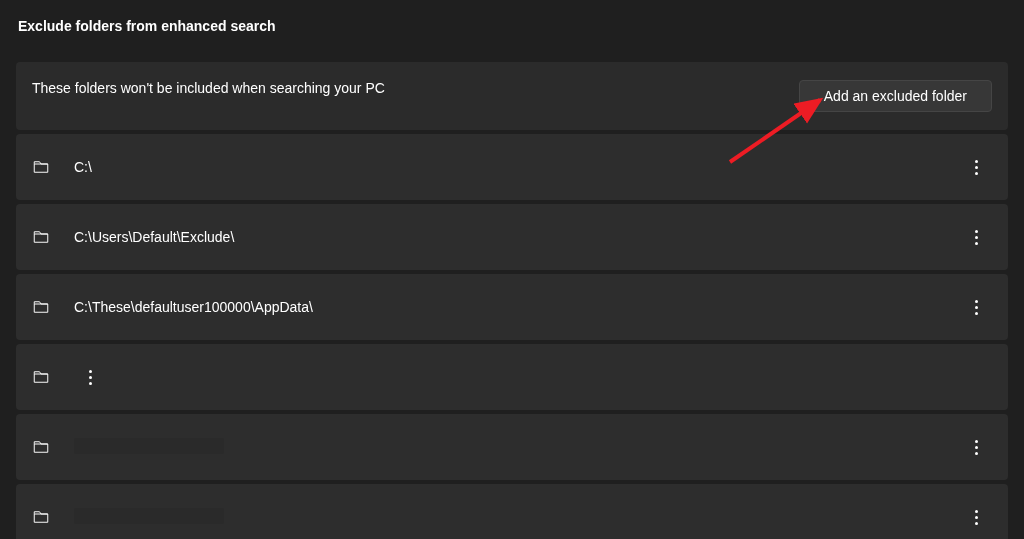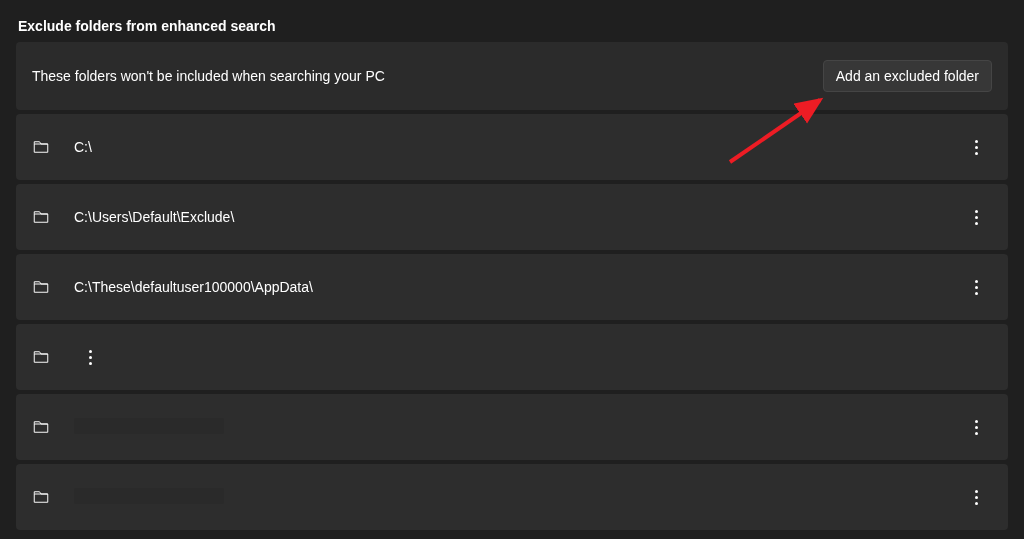--- a/index.html
+++ b/index.html
@@ -9,42 +9,41 @@
       font-family: "Segoe UI", -apple-system, BlinkMacSystemFont, sans-serif;
       width: 1024px;
       height: 539px;
       padding: 18px 16px 0 16px;
       overflow: hidden;
       position: relative;
     }
     .section-title {
       font-size: 14px;
       font-weight: 600;
-      margin-bottom: 8px;
+      margin-bottom: 28px;
       padding-left: 2px;
     }
     .header-row {
       background: #2b2b2b;
       border-radius: 4px;
       padding: 18px 16px;
       display: flex;
-      align-items: center;
       justify-content: space-between;
       margin-bottom: 4px;
     }
     .header-desc {
       font-size: 14px;
       color: #ffffff;
     }
     .add-button {
       background: #373737;
       border: 1px solid #454545;
       color: #ffffff;
       font-size: 14px;
-      padding: 7px 12px;
+      padding: 7px 24px;
       border-radius: 4px;
       cursor: pointer;
       font-family: inherit;
     }
     .folder-row {
       background: #2d2d2d;
       border-radius: 4px;
       padding: 0 16px;
       height: 66px;
       display: flex;

